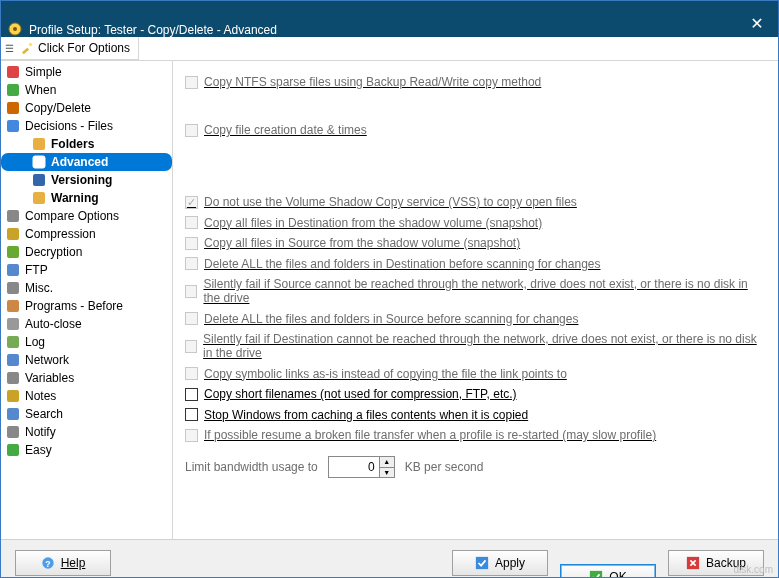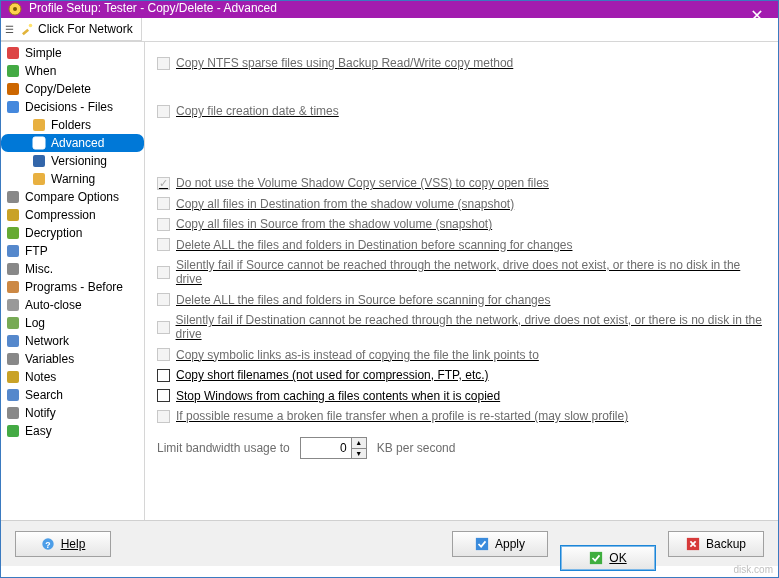--- a/index.html
+++ b/index.html
@@ -9,25 +9,25 @@
     font-size: 12px;
     background: #fff;
     color: #000;
     width: 779px;
     height: 578px;
     overflow: hidden;
     border: 1px solid #3a7ac0;
   }
   
   .titlebar {
-    height: 17px;
-    background: #a21caf;
+    height: 36px;
+    background: #0c4a6e;
     color: #fff;
     display: flex;
-    align-items: flex-start;
+    align-items: flex-end;
     padding: 0 0 0 6px;
     font-size: 12px;
   }
   .titlebar .tb-icon { width:16px; height:16px; margin-right:6px; }
   .titlebar .title { flex: 1; }
   .titlebar .closebtn {
     width: 42px; height: 28px;
     display: flex; align-items: center; justify-content: center;
     font-size: 16px; cursor: default;
   }
@@ -51,36 +51,36 @@
   .optionsbar .opt .arrow { font-size: 10px; color:#555; margin-right:2px; }
 
   
   .main {
     display: flex;
     height: calc(100% - 28px - 24px - 46px);
   }
 
   
   .sidebar {
-    width: 144px;
+    width: 172px;
     border-right: 1px solid #d6d6d6;
     overflow-y: auto;
     padding: 2px 0;
     background: #fff;
   }
   .tree-item {
     display: flex;
     align-items: center;
     height: 18px;
     padding: 0 4px;
     gap: 4px;
     cursor: default;
     white-space: nowrap;
   }
-  .tree-item.sub { padding-left: 30px; }
+  .tree-item.sub { padding-left: 30px; font-weight: bold; }
   .tree-item.selected {
     background: #0078d7;
     color: #fff;
     border-radius: 7px;
   }
   .tree-item.selected svg rect.base { fill: #fff; stroke:#fff; }
   .tree-icon { width:16px; height:16px; flex:0 0 16px; display:flex; align-items:center; justify-content:center; }
 
   
   .content {
@@ -170,21 +170,21 @@
   </div>
 </div>
 
 <div class="optionsbar">
   <div class="opt">
     <span class="arrow">☰</span>
     <svg width="14" height="14" viewBox="0 0 16 16">
       <rect x="2" y="10" width="8" height="3" fill="#e2b43a" transform="rotate(-40 6 11)"></rect>
       <circle cx="12" cy="4" r="2" fill="#ffe26b"></circle>
     </svg>
-    <span>Click For Network</span>
+    <span>Click For Options</span>
   </div>
 </div>
 
 <div class="main">
 
   <div class="sidebar" id="sidebar">
       <div class="tree-item">
         <span class="tree-icon">
           <svg width="14" height="14" viewBox="0 0 14 14">
             <rect class="base" x="1" y="1" width="12" height="12" rx="2" fill="#d44"></rect>

